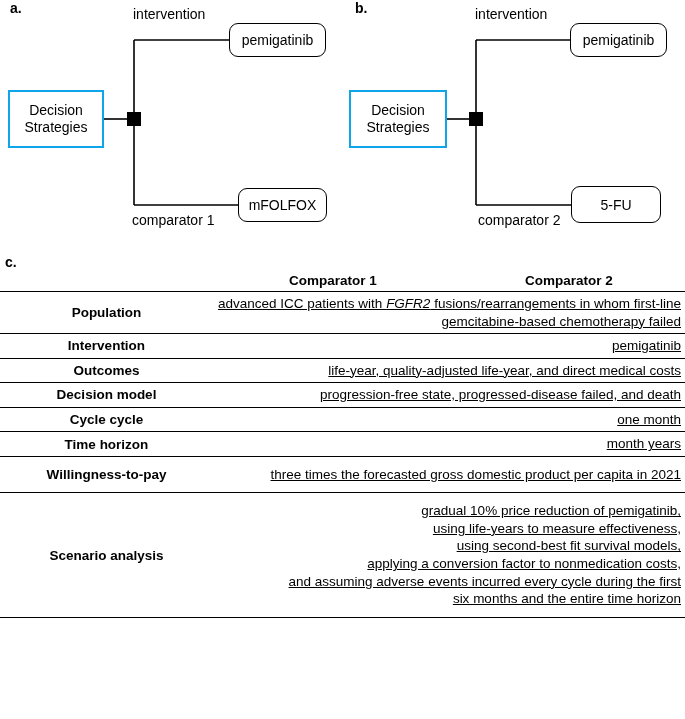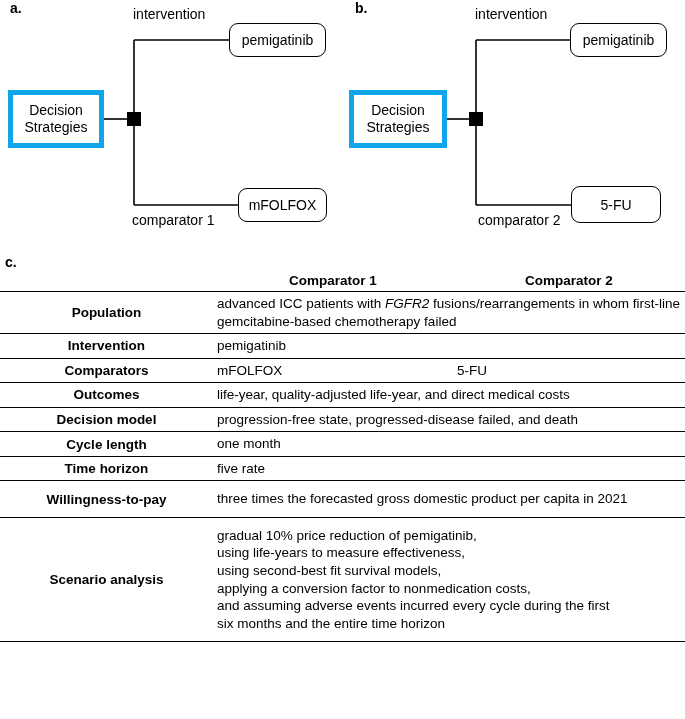--- a/index.html
+++ b/index.html
@@ -11,21 +11,21 @@
   }
   .page { position: relative; width: 685px; height: 719px; background: #fff; overflow: hidden; }
 
   
   .diagram { position: absolute; top: 0; width: 342px; height: 252px; }
   #panel-a { left: 0; }
   #panel-b { left: 343px; }
   .panel-label { position: absolute; font-weight: bold; font-size: 14px; }
   .tree-svg { position: absolute; left: 0; top: 0; width: 342px; height: 252px; }
   .root-box {
-    position: absolute; border: 5px solid #0ea5e9; background: #fff;
+    position: absolute; border: 2px solid #0ea5e9; background: #fff;
     display: flex; align-items: center; justify-content: center;
     text-align: center; font-size: 14px; line-height: 1.25; white-space: pre-line;
   }
   .node-box {
     position: absolute; border: 1.5px solid #000; border-radius: 9px; background: #fff;
     display: flex; align-items: center; justify-content: center; font-size: 14px;
   }
   .branch-label { position: absolute; font-size: 14px; white-space: nowrap; }
 
   
@@ -33,21 +33,21 @@
   .c-label { font-weight: bold; font-size: 14px; padding: 2px 0 0 5px; }
   table.params { width: 685px; border-collapse: collapse; font-size: 13.5px; table-layout: fixed; }
   table.params col.lbl { width: 213px; }
   table.params col.c1 { width: 240px; }
   table.params col.c2 { width: 232px; }
   table.params tr { border-bottom: 1px solid #000; }
   table.params thead tr { border-bottom: 1.2px solid #000; }
   table.params th { font-weight: bold; text-align: center; padding: 3px 2px; }
   table.params td { padding: 3px 4px; vertical-align: middle; }
   td.rowlabel { font-weight: bold; text-align: center; padding-left: 5px; }
-  td.val { text-align: left; line-height: 1.3; }
+  td.val { text-align: right; line-height: 1.3; text-decoration: underline; }
   td.val.multiline { white-space: pre-line; }
   td.val.pad { padding-top: 9px; padding-bottom: 9px; }
   .italic { font-style: italic; }
 </style>
 </head>
 <body>
 
 <div class="page">
 
   <div class="diagram" id="panel-a">
@@ -106,39 +106,34 @@
       <tbody>
         <tr>
           <td class="rowlabel">Population</td>
           <td class="val" colspan="2"><span>advanced ICC patients with </span><span class="italic">FGFR2</span><span> fusions/rearrangements in whom first-line gemcitabine-based chemotherapy failed</span></td>
         </tr>
         <tr>
           <td class="rowlabel">Intervention</td>
           <td class="val" colspan="2">pemigatinib</td>
         </tr>
         <tr>
-          <td class="rowlabel">Comparators</td>
-          <td class="val">mFOLFOX</td>
-          <td class="val">5-FU</td>
-        </tr>
-        <tr>
           <td class="rowlabel">Outcomes</td>
           <td class="val" colspan="2">life-year, quality-adjusted life-year, and direct medical costs</td>
         </tr>
         <tr>
           <td class="rowlabel">Decision model</td>
           <td class="val" colspan="2">progression-free state, progressed-disease failed, and death</td>
         </tr>
         <tr>
-          <td class="rowlabel">Cycle length</td>
+          <td class="rowlabel">Cycle cycle</td>
           <td class="val" colspan="2">one month</td>
         </tr>
         <tr>
           <td class="rowlabel">Time horizon</td>
-          <td class="val" colspan="2">five rate</td>
+          <td class="val" colspan="2">month years</td>
         </tr>
         <tr>
           <td class="rowlabel">Willingness-to-pay</td>
           <td class="val pad" colspan="2">three times the forecasted gross domestic product per capita in 2021</td>
         </tr>
         <tr>
           <td class="rowlabel">Scenario analysis</td>
           <td class="val multiline pad" colspan="2">gradual 10% price reduction of pemigatinib,
 using life-years to measure effectiveness,
 using second-best fit survival models,

